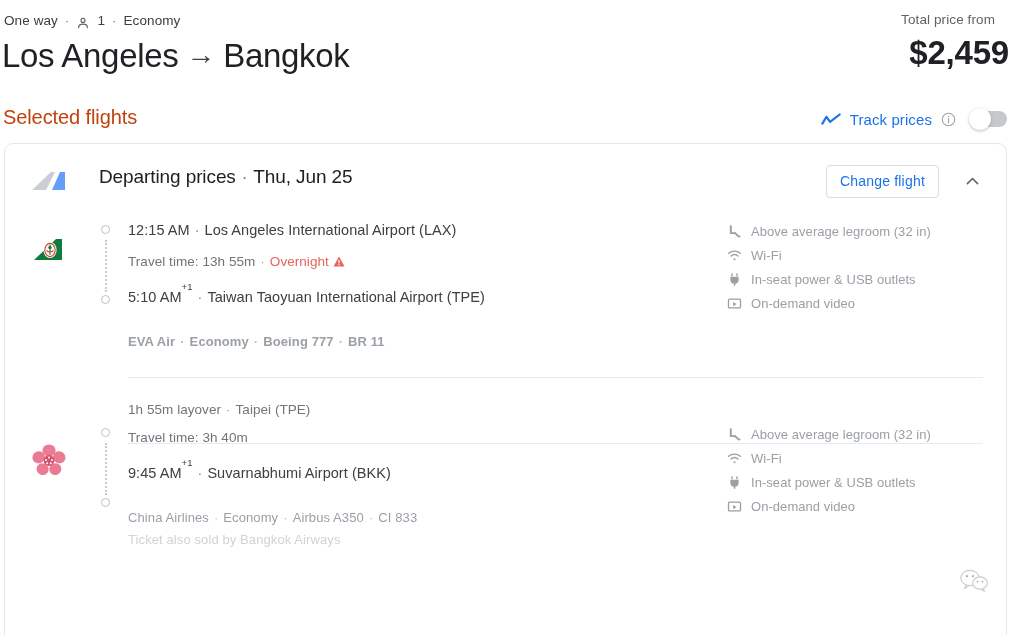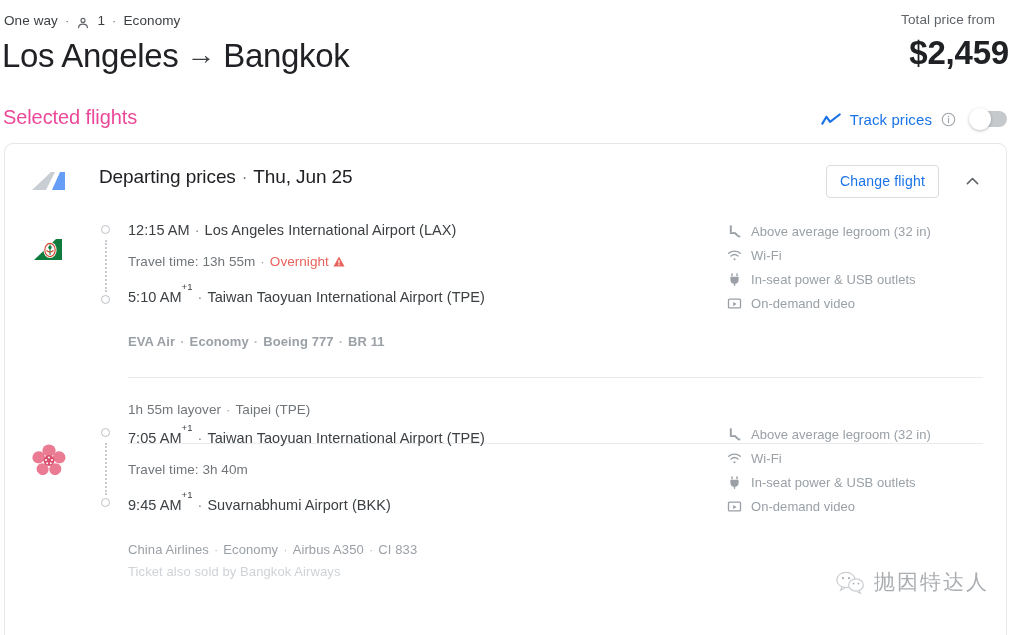--- a/index.html
+++ b/index.html
@@ -37,21 +37,21 @@
   .route .arrow { color: #3c4043; font-size: 29px; padding: 0 8px; position: relative; top: -3px; }
 
   .price {
     position: absolute; right: 2px; top: 34px;
     font-size: 33px; font-weight: 700; color: #202124; letter-spacing: -0.2px;
   }
 
   
   .sel-title {
     position: absolute; left: 3px; top: 106px;
-    font-size: 20px; color: #ec4899; font-weight: 400; letter-spacing: -.1px;
+    font-size: 20px; color: #c2410c; font-weight: 400; letter-spacing: -.1px;
   }
   .track-wrap {
     position: absolute; right: 4px; top: 106px;
     display: flex; align-items: center; gap: 9px; height: 26px;
   }
   .track-icon { width: 20px; height: 15px; display: block; }
   .track-text {
     color: #1a73e8; font-size: 15px; letter-spacing: .1px;
   }
   .info-icon { width: 15px; height: 15px; display: block; opacity: .75; }
@@ -321,23 +321,20 @@
         </svg>
       </span>
 
       <div class="timeline" style="top:12px;height:82px;">
         <span class="tl-circle" style="top:0;"></span>
         <span class="tl-line" style="top:15px;height:52px;"></span>
         <span class="tl-circle" style="top:70px;"></span>
       </div>
 
       <div class="stop-list">
-        <div class="stop" style="padding-top:8px;">
-          <span>7:05 AM</span><sup>+1</sup><span class="sep">·</span><span>Taiwan Taoyuan International Airport (TPE)</span>
-        </div>
         <div class="travel-time" style="padding-top:14px;">
           <span>Travel time: 3h 40m</span>
         </div>
         <div class="stop" style="padding-top:14px;">
           <span>9:45 AM</span><sup>+1</sup><span class="sep">·</span><span>Suvarnabhumi Airport (BKK)</span>
         </div>
         <div class="carrier" style="padding-top:27px;">
           <span>China Airlines</span><span class="sep">·</span><span>Economy</span><span class="sep">·</span><span>Airbus A350</span><span class="sep">·</span><span>CI 833</span>
         </div>
         <div class="resold" style="padding-top:7px;">Ticket also sold by Bangkok Airways</div>
@@ -387,16 +384,15 @@
         <ellipse cx="11" cy="10" rx="9.2" ry="7.6" fill="none" stroke="#b7bbc0" stroke-width="1.2"></ellipse>
         <path d="M7 16.4 L5.6 20.2 L9.6 18" fill="none" stroke="#b7bbc0" stroke-width="1.2"></path>
         <circle cx="8" cy="8.2" r="1.1" fill="#8a8f94"></circle>
         <circle cx="14" cy="8.2" r="1.1" fill="#8a8f94"></circle>
         <ellipse cx="21" cy="15" rx="7.4" ry="6.1" fill="#ffffff" stroke="#b7bbc0" stroke-width="1.2"></ellipse>
         <path d="M24 20.2 L25.4 23.2 L22.2 21.6" fill="#ffffff" stroke="#b7bbc0" stroke-width="1.2"></path>
         <circle cx="18.6" cy="13.6" r=".95" fill="#8a8f94"></circle>
         <circle cx="23.4" cy="13.6" r=".95" fill="#8a8f94"></circle>
       </svg>
     </span>
-    <span class="wm-text">抛因特达人</span>
   </div>
 
 </div>
 
 </body></html>

